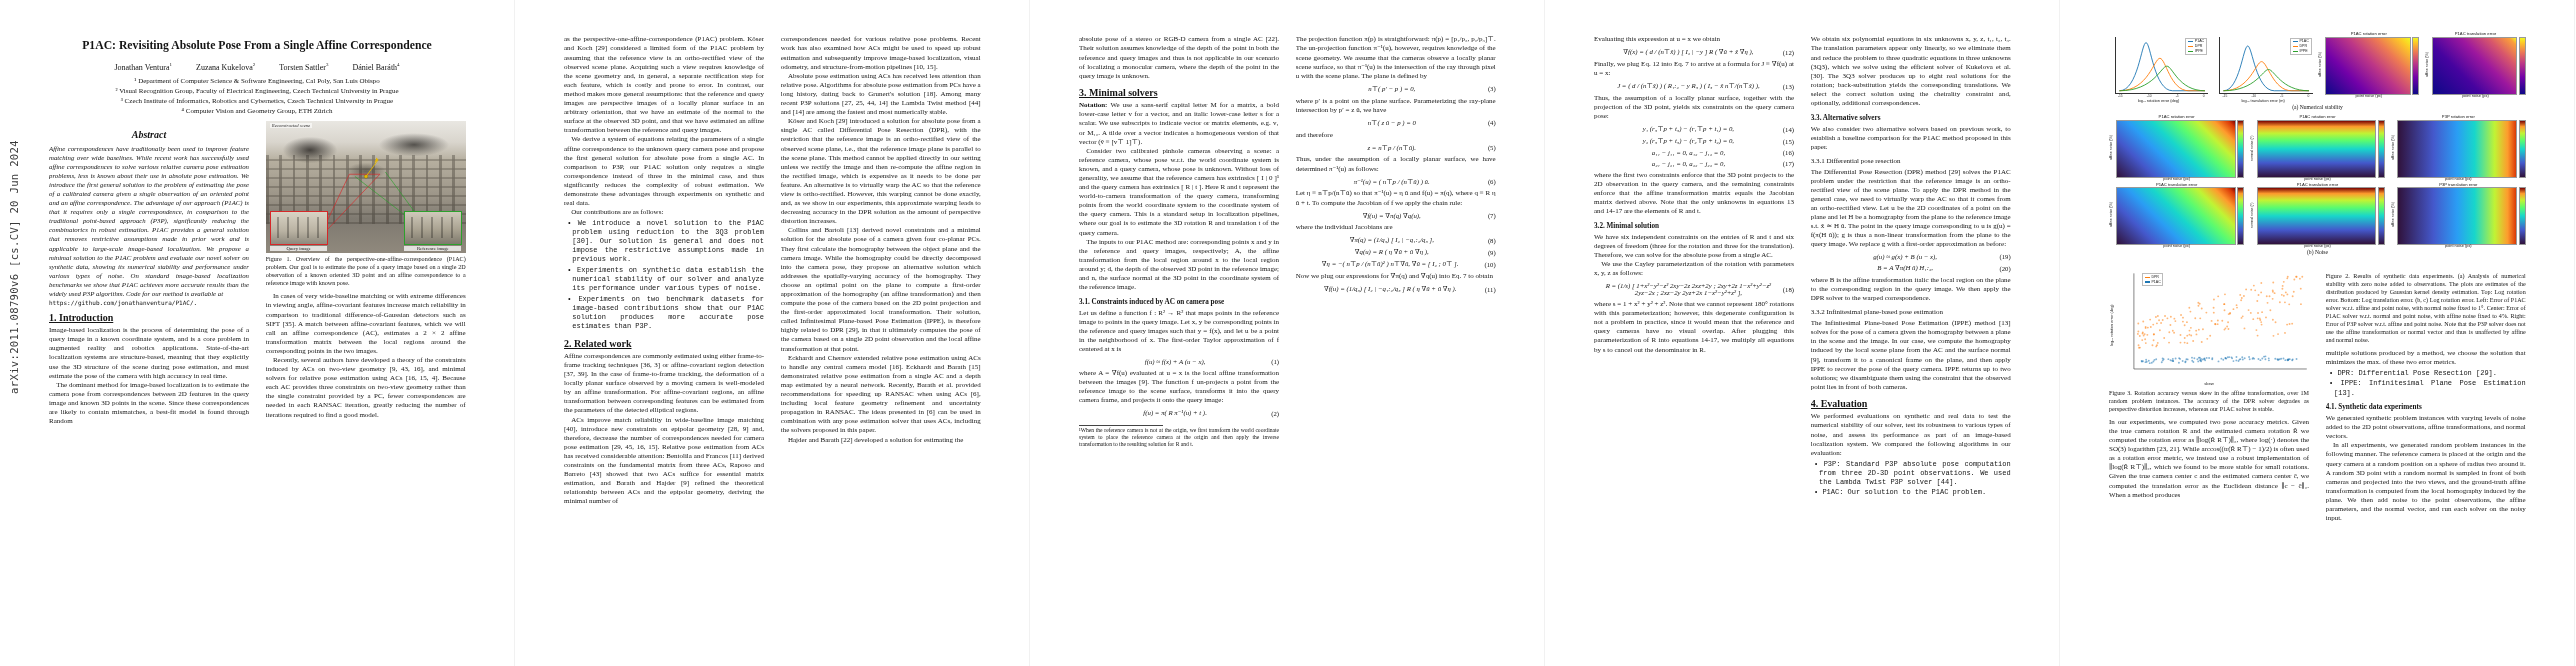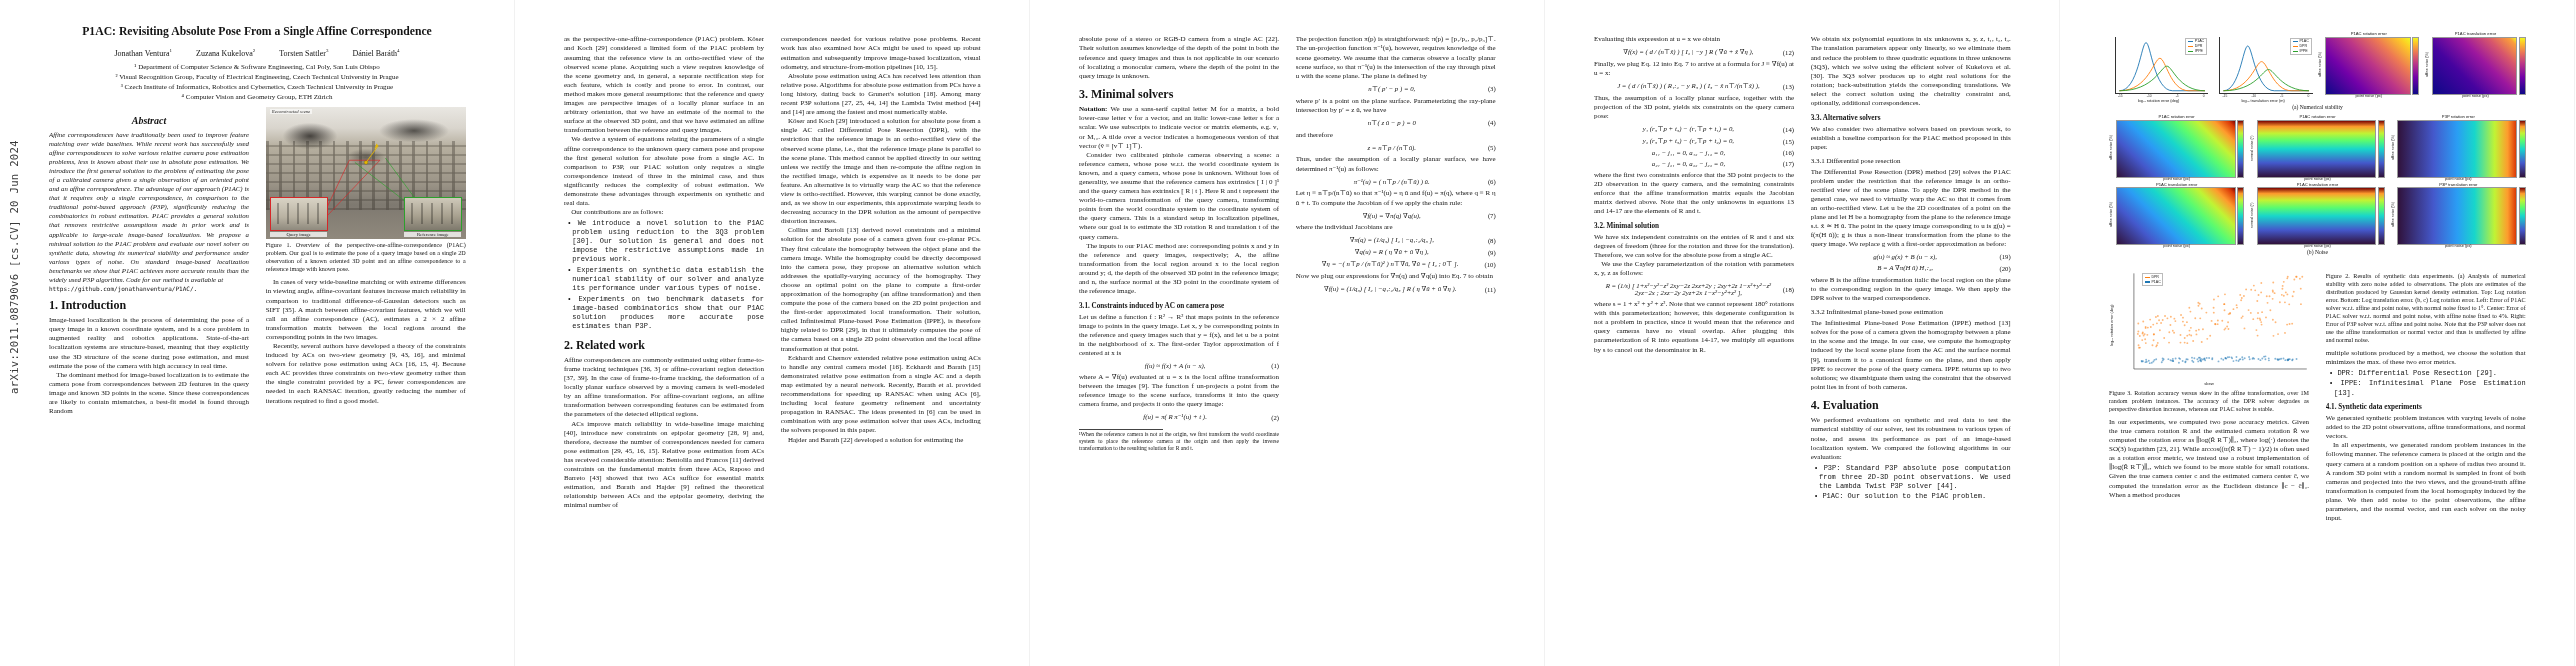--- a/index.html
+++ b/index.html
@@ -1,39 +1,39 @@
 <!DOCTYPE html>
 <html style="font-size:9px"><head>
 <meta charset="utf-8">
 <style>
   html,body{margin:0;padding:0;background:#ffffff;}
   body{width:2576px;height:667px;overflow:hidden;font-family:"Liberation Serif","DejaVu Serif",serif;color:#141414;}
   .spread{display:flex;width:2576px;height:667px;background:#fff;}
   .page{width:515px;height:667px;position:relative;background:#fff;box-sizing:border-box;border-right:0.6px solid #f1f1f1;}
   .content{position:absolute;inset:0;padding:31px 49px 24.5px;box-sizing:border-box;display:flex;flex-direction:column;}
-  .content.first{padding-top:23px;}
+  .content.first{padding-top:37px;}
   .cols{display:flex;gap:16.7px;flex:1;min-height:0;margin-top:4.4px;}
   .col{width:200px;min-width:200px;overflow:hidden;}
   
   .arxiv{position:absolute;left:0;top:0;bottom:0;width:33px;}
   .arxiv span{position:absolute;left:7.8px;top:40%;transform:translateY(-50%) rotate(180deg);writing-mode:vertical-rl;
     font-family:"DejaVu Sans Mono",monospace;font-size:10.6px;color:#3a3a3a;letter-spacing:0.3px;white-space:nowrap;}
   
   .title{font-size:11.7px;font-weight:bold;text-align:center;margin:2.2px 0 0;}
   .authors{text-align:center;margin-top:10px;font-size:8px;}
   .authors .au{margin:0 11px;white-space:nowrap;}
   .authors sup{font-size:5px;}
   .affils{text-align:center;margin-top:5px;font-size:7px;line-height:1.42;}
   
   .blk{margin:0;}
   .p,.p0,.pl{font-size:7px;line-height:1.3;text-align:justify;}
   .p{text-indent:7.2px;}
   .p0,.pl{text-indent:0;}
   .pl b{font-weight:bold;}
-  .h1{font-size:12px;font-weight:bold;margin:6.1px 0 3.3px;}
+  .h1{font-size:10px;font-weight:bold;margin:6.1px 0 3.3px;text-decoration:underline;}
   .h2{font-size:7.2px;font-weight:bold;margin:5.6px 0 2.8px;}
   .h3{font-size:7px;font-weight:normal;margin:5px 0 2.8px;}
   .abshead{font-size:10px;font-weight:bold;font-style:italic;text-align:center;margin:7.8px 0 4.4px;}
   .abs{font-size:6.8px;font-style:italic;line-height:1.33;text-align:justify;}
   .mono{font-family:"DejaVu Sans Mono",monospace;font-size:6px;margin-top:1.1px;color:#111;}
   .bullet{font-size:7px;line-height:1.3;text-align:justify;padding-left:8.3px;text-indent:-5px;margin:1.7px 0;font-family:Liberation Mono, monospace;}
   .eq{display:flex;align-items:center;font-size:6.8px;font-style:italic;margin:3.9px 0;}
   .eq .eq-body{flex:1;text-align:center;padding:0 2.2px;}
   .eq .eq-num{font-style:normal;font-size:6.7px;}
   .fn{font-size:5.6px;line-height:1.28;margin-top:7.8px;padding-top:2.2px;position:relative;text-align:justify;}
@@ -167,21 +167,21 @@
 
   <div class="page">
     <div class="content">
       <div class="cols">
         <div class="col">
             <div class="blk p0">as the perspective-one-affine-correspondence (P1AC) problem. Köser and Koch [29] considered a limited form of the P1AC problem by assuming that the reference view is an ortho-rectified view of the observed scene plane. Acquiring such a view requires knowledge of the scene geometry and, in general, a separate rectification step for each feature, which is costly and prone to error. In contrast, our method makes more general assumptions: that the reference and query images are perspective images of a locally planar surface in an arbitrary orientation, that we have an estimate of the normal to the surface at the observed 3D point, and that we have estimated an affine transformation between the reference and query images.</div>
             <div class="blk p">We derive a system of equations relating the parameters of a single affine correspondence to the unknown query camera pose and propose the first general solution for absolute pose from a single AC. In comparison to P3P, our P1AC solution only requires a single correspondence instead of three in the minimal case, and thus significantly reduces the complexity of robust estimation. We demonstrate these advantages through experiments on synthetic and real data.</div>
             <div class="blk p">Our contributions are as follows:</div>
             <div class="blk bullet">• We introduce a novel solution to the P1AC problem using reduction to the 3Q3 problem [30]. Our solution is general and does not impose the restrictive assumptions made in previous work.</div>
             <div class="blk bullet">• Experiments on synthetic data establish the numerical stability of our solver and analyze its performance under various types of noise.</div>
-            <div class="blk bullet">• Experiments on two benchmark datasets for image-based combinatorics show that our P1AC solution produces more accurate pose estimates than P3P.</div>
+            <div class="blk bullet">• Experiments on two benchmark datasets for image-based contributions show that our P1AC solution produces more accurate pose estimates than P3P.</div>
             <div class="blk h1">2. Related work</div>
             <div class="blk p0">Affine correspondences are commonly estimated using either frame-to-frame tracking techniques [36, 3] or affine-covariant region detection [37, 39]. In the case of frame-to-frame tracking, the deformation of a locally planar surface observed by a moving camera is well-modeled by an affine transformation. For affine-covariant regions, an affine transformation between corresponding features can be estimated from the parameters of the detected elliptical regions.</div>
             <div class="blk p">ACs improve match reliability in wide-baseline image matching [40], introduce new constraints on epipolar geometry [28, 9] and, therefore, decrease the number of correspondences needed for camera pose estimation [29, 45, 16, 15]. Relative pose estimation from ACs has received considerable attention: Bentolila and Francos [11] derived constraints on the fundamental matrix from three ACs, Raposo and Barreto [43] showed that two ACs suffice for essential matrix estimation, and Barath and Hajder [9] refined the theoretical relationship between ACs and the epipolar geometry, deriving the minimal number of</div>
           </div>
         <div class="col">
             <div class="blk p0">correspondences needed for various relative pose problems. Recent work has also examined how ACs might be used to speed up robust estimation and subsequently improve image-based localization, visual odometry, and structure-from-motion pipelines [10, 15].</div>
             <div class="blk p">Absolute pose estimation using ACs has received less attention than relative pose. Algorithms for absolute pose estimation from PCs have a long history, dating back to Grunert's solution [18]. Among many recent P3P solutions [27, 25, 44, 14] the Lambda Twist method [44] and [14] are among the fastest and most numerically stable.</div>
             <div class="blk p">Köser and Koch [29] introduced a solution for absolute pose from a single AC called Differential Pose Resection (DPR), with the restriction that the reference image is an ortho-rectified view of the observed scene plane, i.e., that the reference image plane is parallel to the scene plane. This method cannot be applied directly in our setting unless we rectify the image and then re-compute the affine region in the rectified image, which is expensive as it needs to be done per feature. An alternative is to virtually warp the AC so that the reference view is ortho-rectified. However, this warping cannot be done exactly, and, as we show in our experiments, this approximate warping leads to decreasing accuracy in the DPR solution as the amount of perspective distortion increases.</div>
             <div class="blk p">Collins and Bartoli [13] derived novel constraints and a minimal solution for the absolute pose of a camera given four co-planar PCs. They first calculate the homography between the object plane and the camera image. While the homography could be directly decomposed into the camera pose, they propose an alternative solution which addresses the spatially-varying accuracy of the homography. They choose an optimal point on the plane to compute a first-order approximation of the homography (an affine transformation) and then compute the pose of the camera based on the 2D point projection and the first-order approximated local transformation. Their solution, called Infinitesimal Plane-based Pose Estimation (IPPE), is therefore highly related to DPR [29], in that it ultimately computes the pose of the camera based on a single 2D point observation and the local affine transformation at that point.</div>
             <div class="blk p">Eckhardt and Chernov extended relative pose estimation using ACs to handle any central camera model [16]. Eckhardt and Barath [15] demonstrated relative pose estimation from a single AC and a depth map estimated by a neural network. Recently, Barath et al. provided recommendations for speeding up RANSAC when using ACs [6], including local feature geometry refinement and uncertainty propagation in RANSAC. The ideas presented in [6] can be used in combination with any pose estimation solver that uses ACs, including the solvers proposed in this paper.</div>

